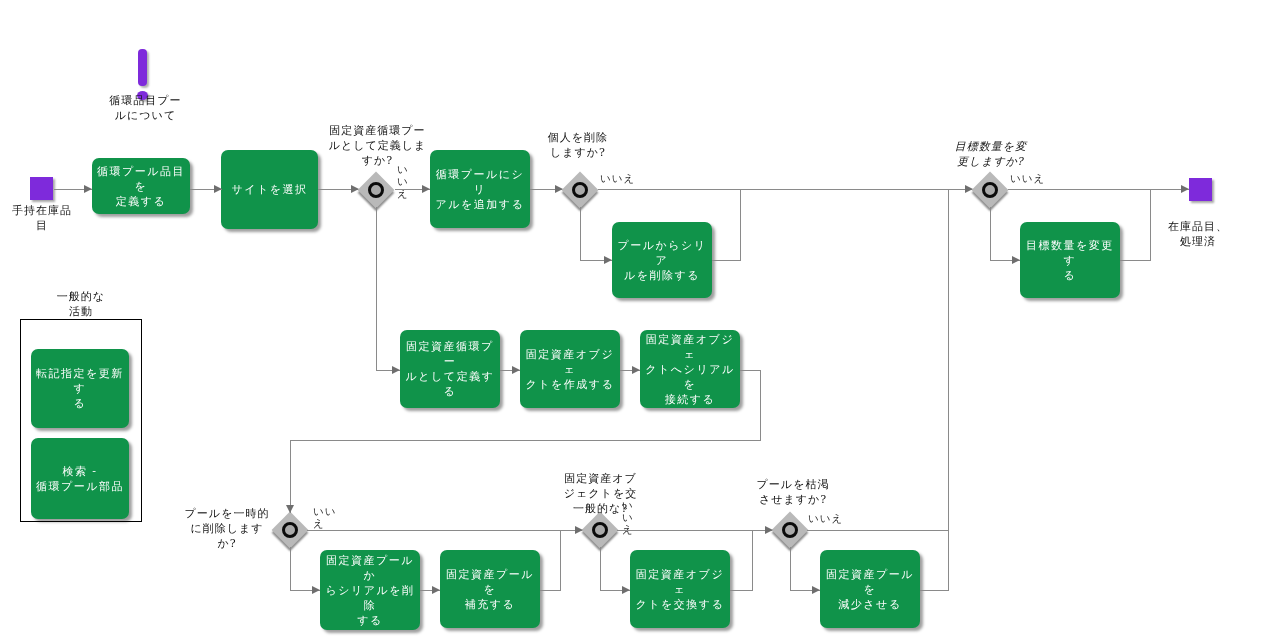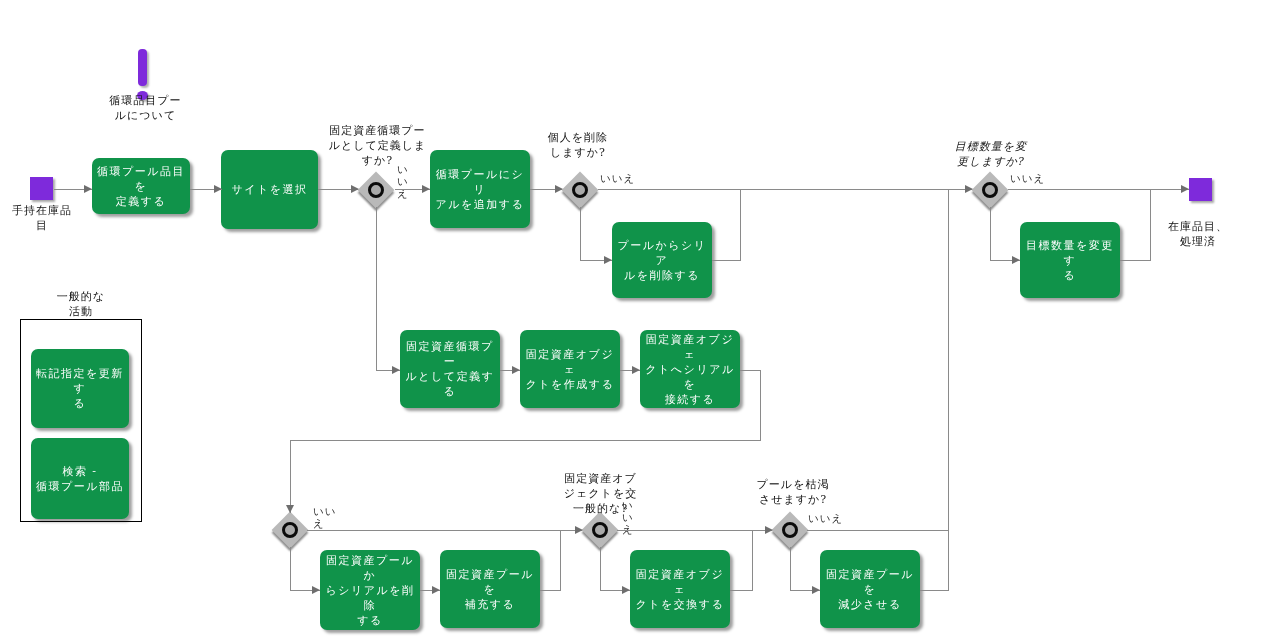--- a/index.html
+++ b/index.html
@@ -111,20 +111,23 @@
     <div class="dcircle"></div>
   </div>
   <div class="lbl" style="left:945px;top:139px;width:92px;font-style:italic;">目標数量を変
 更しますか?</div>
   <div class="edge" style="left:1010px;top:172px;">いいえ</div>
 
   <div class="decision" style="left:271px;top:511px;">
     <div class="diamond"></div>
     <div class="dcircle"></div>
   </div>
+  <div class="lbl" style="left:183px;top:506px;width:88px;">プールを一時的
+に削除します
+か?</div>
   <div class="edge" style="left:313px;top:505px;">いい
 え</div>
 
   <div class="decision" style="left:581px;top:511px;">
     <div class="diamond"></div>
     <div class="dcircle"></div>
   </div>
   <div class="lbl" style="left:553px;top:471px;width:95px;">固定資産オブ
 ジェクトを交
 一般的な?</div>

